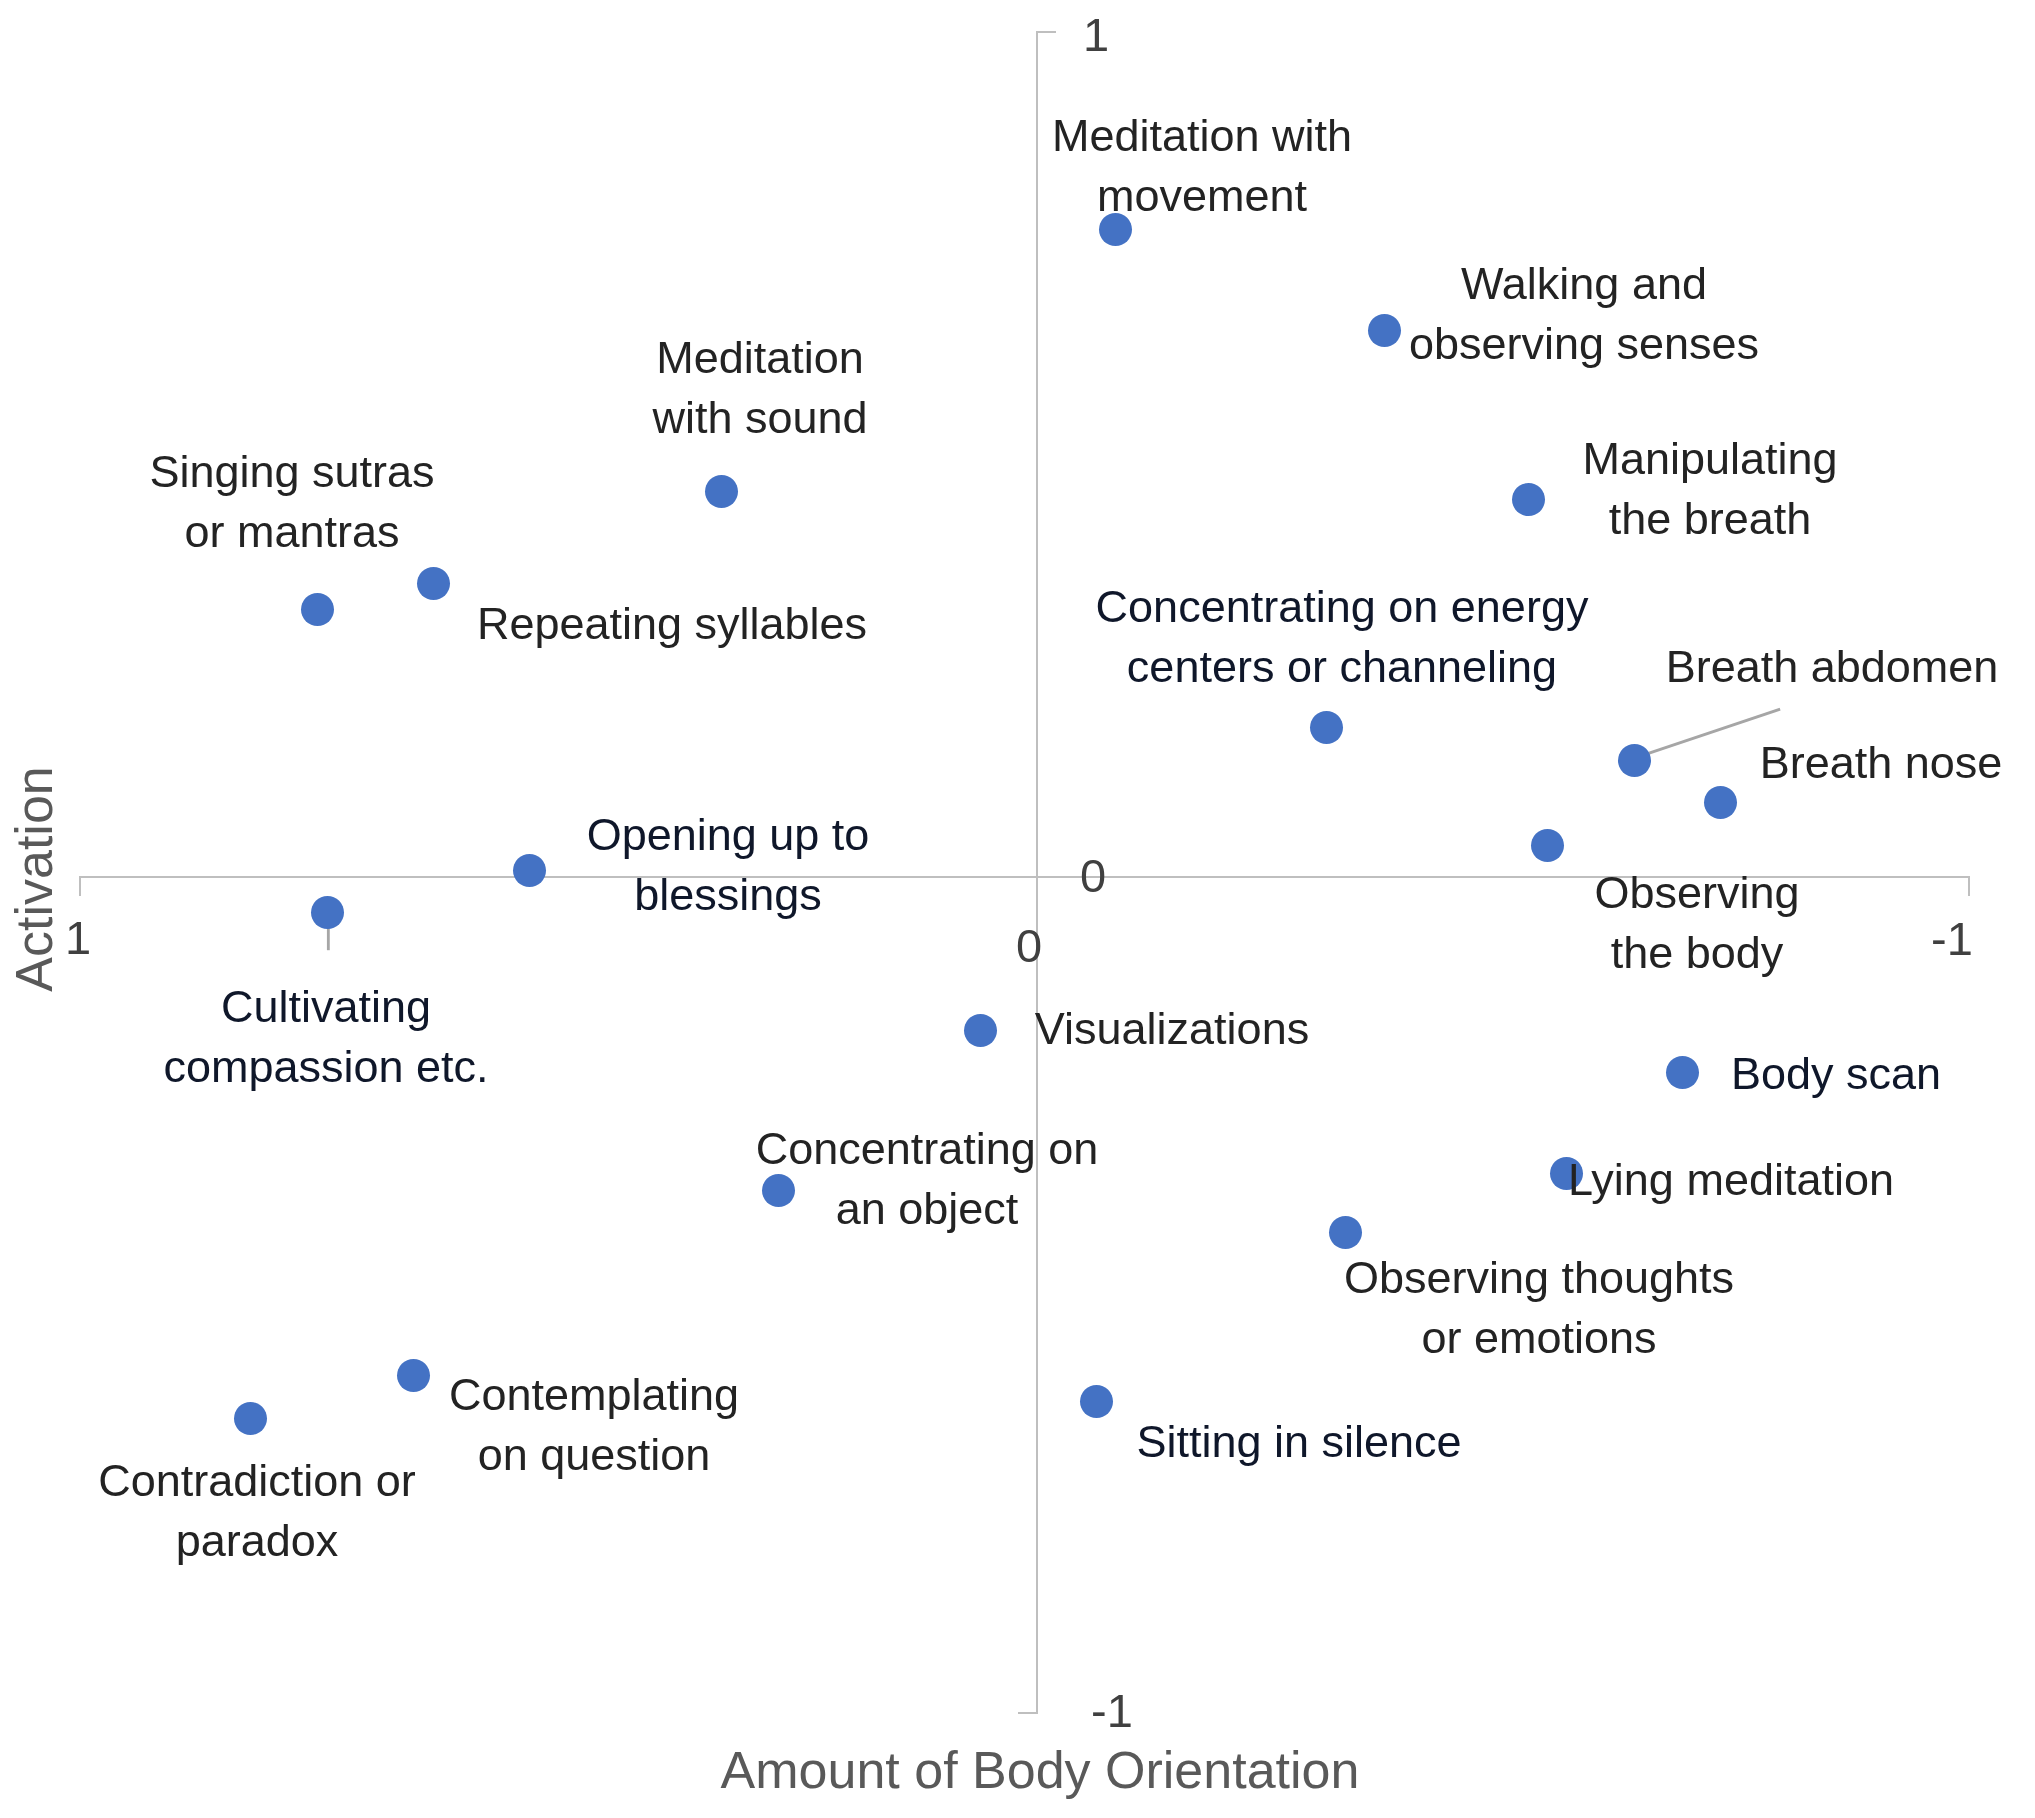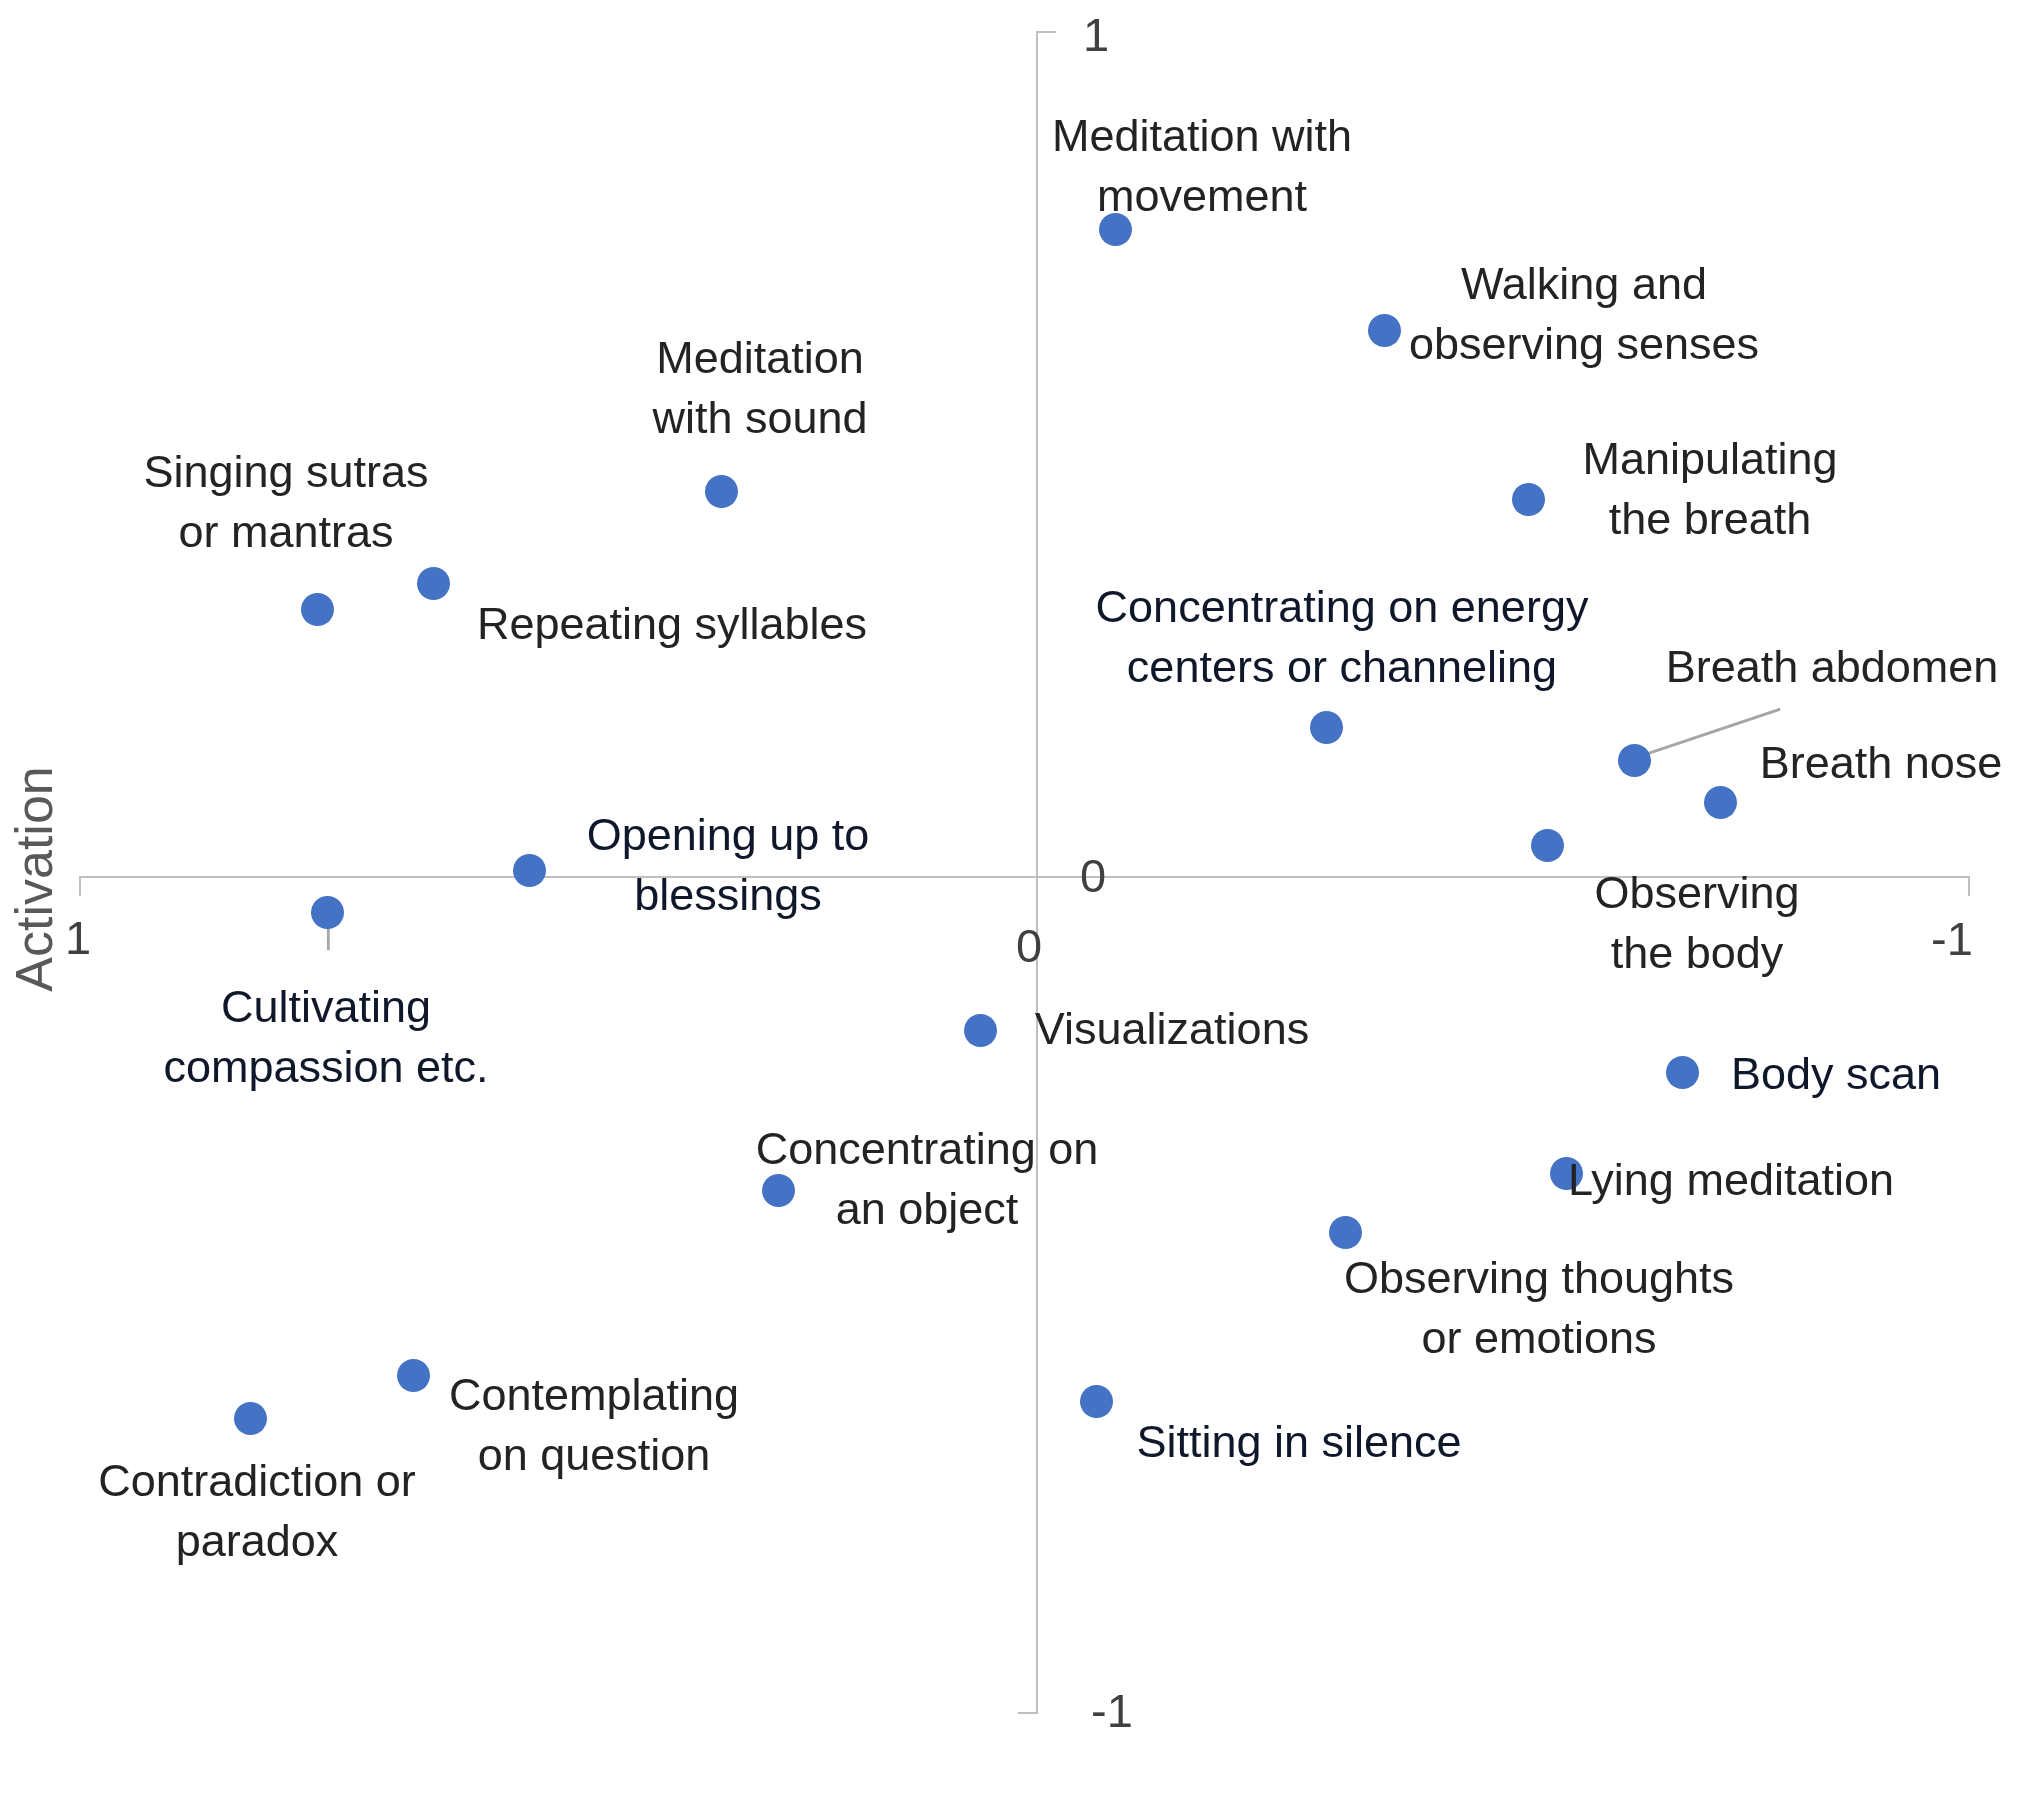--- a/index.html
+++ b/index.html
@@ -54,33 +54,34 @@
       <line x1="403" y1="1126" x2="403" y2="1167" stroke="#A6A6A6" stroke-width="3.5"></line>
     </svg>
 
   <div class="tick-label" style="left:1083px; top:11.4px;">1</div>
   <div class="tick-label" style="left:1080px; top:852px;">0</div>
   <div class="tick-label" style="left:1091px; top:1687px;">-1</div>
   <div class="tick-label" style="left:65px; top:914px;">1</div>
   <div class="tick-label" style="left:1016px; top:922px;">0</div>
   <div class="tick-label" style="left:1931px; top:915px;">-1</div>
 
+  <div class="axis-title" id="x-title" style="left:1040px; top:1744px;">Amount of Body Orientation</div>
   <div class="axis-title" id="y-title" style="left:34px; top:879px;">Activation</div>
 
   <div>
       <div class="dot" style="left: 1099px; top: 213px;"></div>
       <div class="pt-label" style="left: 1202px; top: 106px;">Meditation with<br>movement</div>
       <div class="dot" style="left: 1368px; top: 314px;"></div>
       <div class="pt-label" style="left: 1584px; top: 254px;">Walking and<br>observing senses</div>
       <div class="dot" style="left: 1512px; top: 483px;"></div>
       <div class="pt-label" style="left: 1710px; top: 429px;">Manipulating<br>the breath</div>
       <div class="dot" style="left: 705px; top: 475px;"></div>
       <div class="pt-label" style="left: 760px; top: 328px;">Meditation<br>with sound</div>
       <div class="dot" style="left: 301px; top: 593px;"></div>
-      <div class="pt-label" style="left: 286px; top: 442px;">Singing sutras<br>or mantras</div>
+      <div class="pt-label" style="left: 292px; top: 442px;">Singing sutras<br>or mantras</div>
       <div class="dot" style="left: 417px; top: 567px;"></div>
       <div class="pt-label" style="left: 672px; top: 554px; margin-top: 40px;">Repeating syllables</div>
       <div class="dot" style="left: 1310px; top: 711px;"></div>
       <div class="pt-label bold" style="left: 1342px; top: 577px;">Concentrating on energy<br>centers or channeling</div>
       <div class="dot" style="left: 1618px; top: 744px;"></div>
       <div class="pt-label" style="left: 1832px; top: 637px;">Breath abdomen</div>
       <div class="dot" style="left: 1704px; top: 786px;"></div>
       <div class="pt-label" style="left: 1881px; top: 733px;">Breath nose</div>
       <div class="dot" style="left: 1531px; top: 829px;"></div>
       <div class="pt-label" style="left: 1697px; top: 863px;">Observing<br>the body</div>

